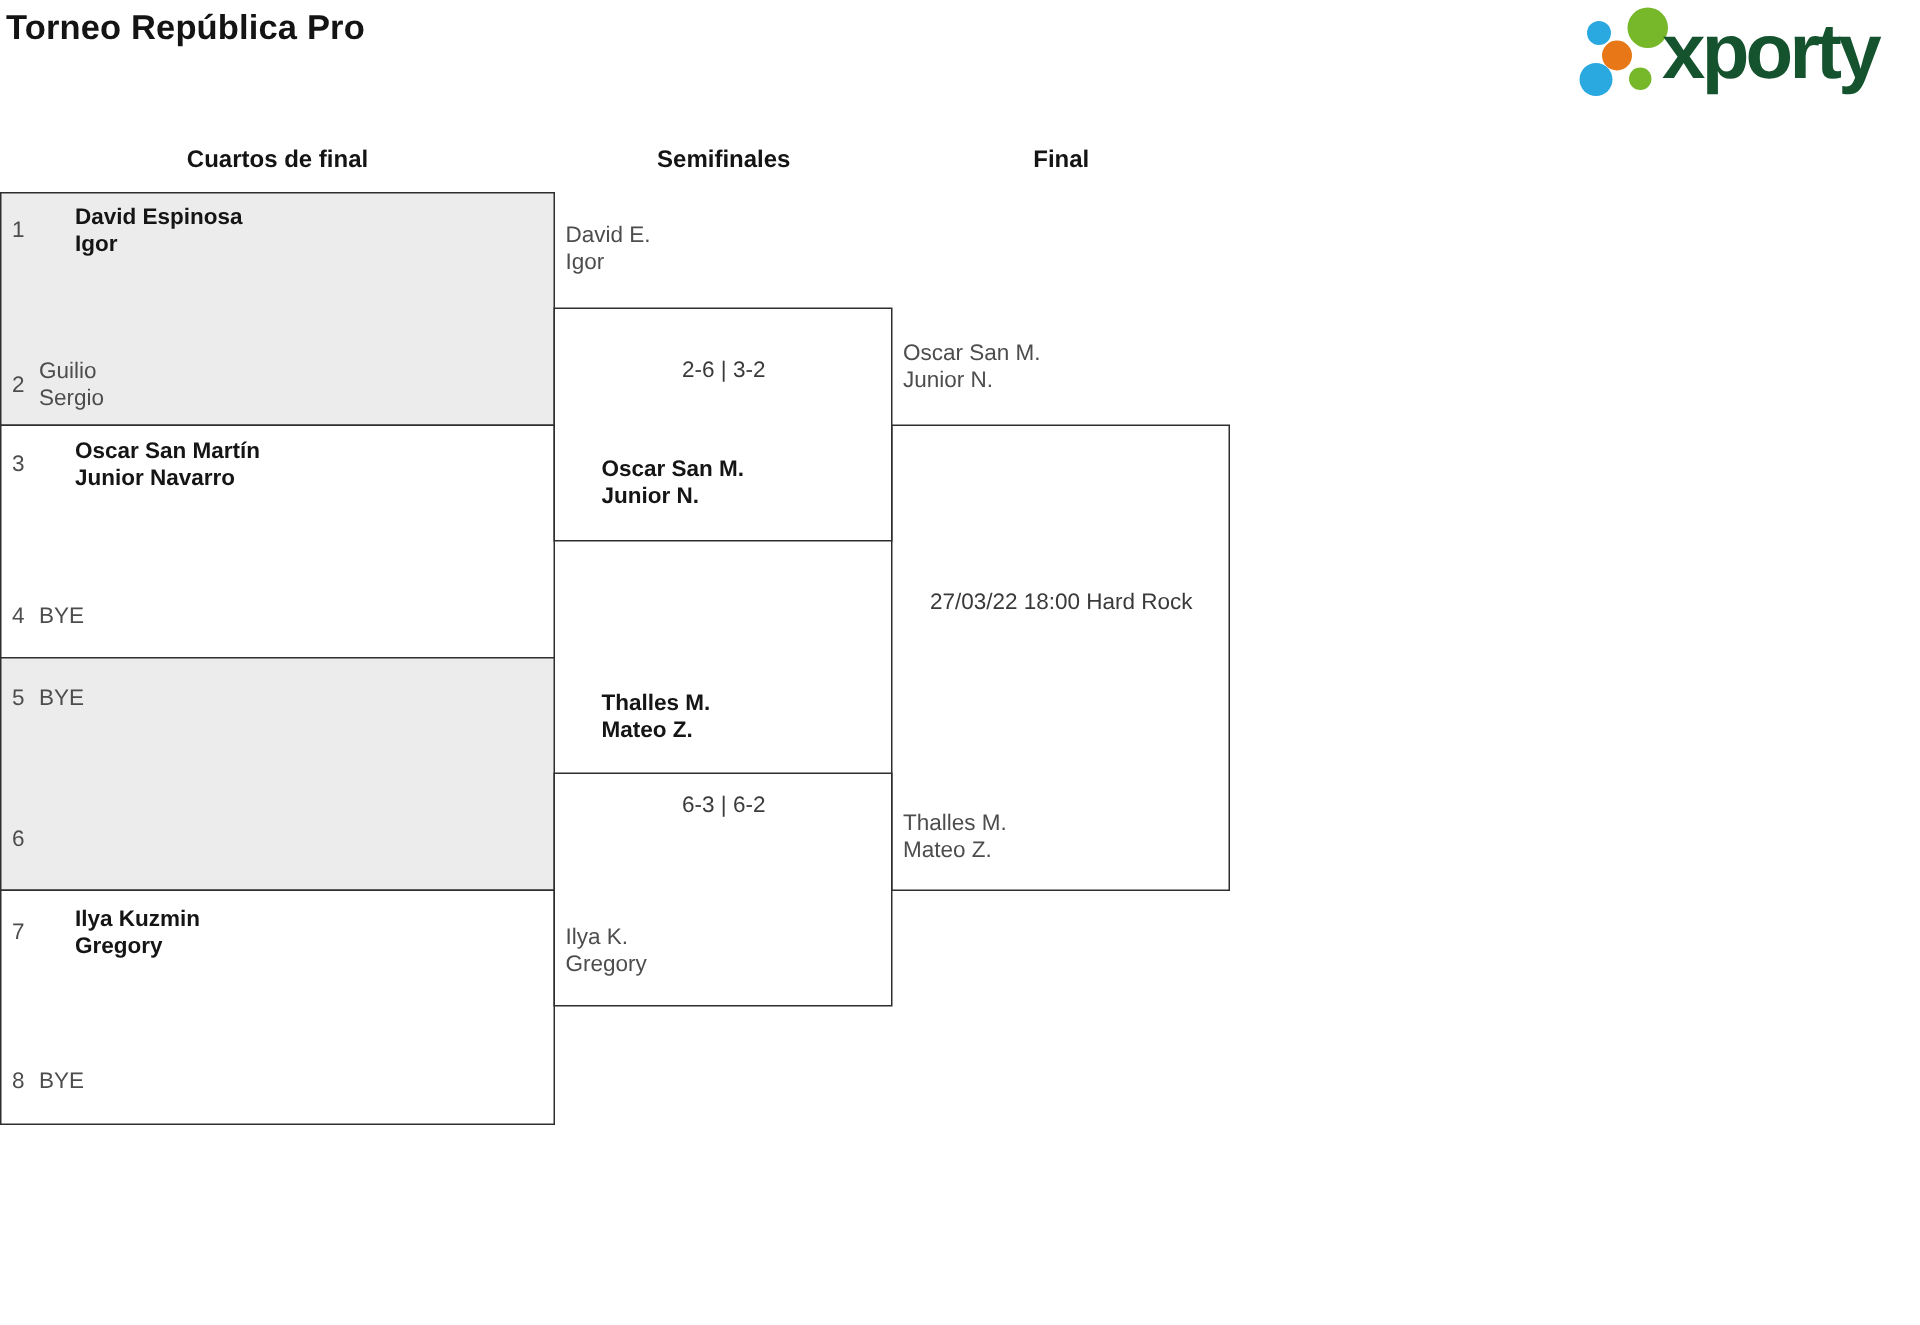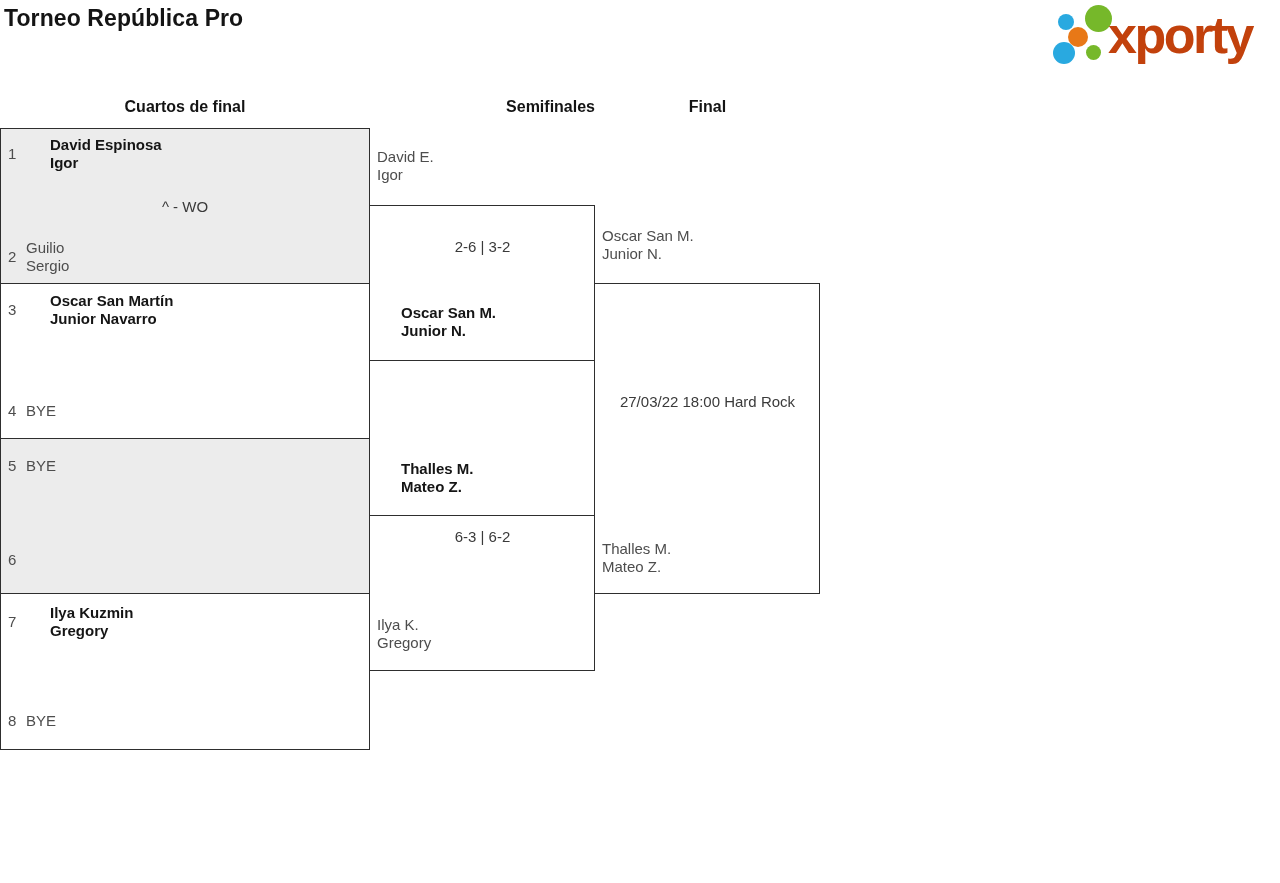--- a/index.html
+++ b/index.html
@@ -10,21 +10,21 @@
   }
   .stage { position:absolute; left:0; top:0; width:1033px; height:883px;padding-left:41px; }
 
   
   .title { position:absolute; left:4px; top:2px; font-size:23px; font-weight:700;
            line-height:33px; color:#141414; letter-spacing:0.1px; }
 
   
   .logo-dot { position:absolute; border-radius:50%; }
   .logo-word { position:absolute; left:1108px; top:6px; font-size:52px; line-height:58px;
-               font-weight:700; color:#c2410c; letter-spacing:-2.5px; }
+               font-weight:700; color:#14532d; letter-spacing:-2.5px; }
 
   
   .round-label { position:absolute; top:98px; text-align:center; font-size:16px;
                  font-weight:700; color:#141414; }
 
   
   .match-box { position:absolute; border:1px solid #2e2e2e; background:transparent; }
   .match-box.shade { background:#ececec; }
 
   
@@ -49,40 +49,39 @@
   <div>
     <span class="logo-dot" style="left:1058px; top:14px; width:16px; height:16px; background:#29a9e0;"></span>
     <span class="logo-dot" style="left:1085px; top:5px; width:27px; height:27px; background:#76b82a;"></span>
     <span class="logo-dot" style="left:1068px; top:27px; width:20px; height:20px; background:#e87817;"></span>
     <span class="logo-dot" style="left:1053px; top:42px; width:22px; height:22px; background:#29a9e0;"></span>
     <span class="logo-dot" style="left:1086px; top:45px; width:15px; height:15px; background:#76b82a;"></span>
     <span class="logo-word">xporty</span>
   </div>
 
   <div class="round-label" style="left:0; width:370px;">Cuartos de final</div>
-  <div class="round-label" style="left:370px; width:225px;text-align:right;">Semifinales</div>
+  <div class="round-label" style="left:370px; width:225px;">Semifinales</div>
   <div class="round-label" style="left:595px; width:225px;">Final</div>
 
   <div class="match-box shade" style="left:0; top:128px; width:370px; height:156px;"></div>
   <div class="match-box" style="left:0; top:283px; width:370px; height:156px;"></div>
   <div class="match-box shade" style="left:0; top:438px; width:370px; height:156px;"></div>
   <div class="match-box" style="left:0; top:593px; width:370px; height:157px;"></div>
 
   <div class="match-box" style="left:369px; top:205px; width:226px; height:156px;"></div>
   <div class="match-box" style="left:369px; top:515px; width:226px; height:156px;"></div>
   <div class="match-box" style="left:594px; top:283px; width:226px; height:311px;"></div>
 
   <div class="team winner" style="left:8px; top:136px;">
     <span class="seed">1</span>
     <span class="names">
       <span>David Espinosa</span>
       <span>Igor</span>
     </span>
   </div>
-  <div class="center-note" style="left:0; top:198px; width:370px;">^ - WO</div>
   <div class="team" style="left:8px; top:239px;">
     <span class="seed">2</span>
     <span class="names">
       <span>Guilio</span>
       <span>Sergio</span>
     </span>
   </div>
 
   <div class="team winner" style="left:8px; top:292px;">
     <span class="seed">3</span>

